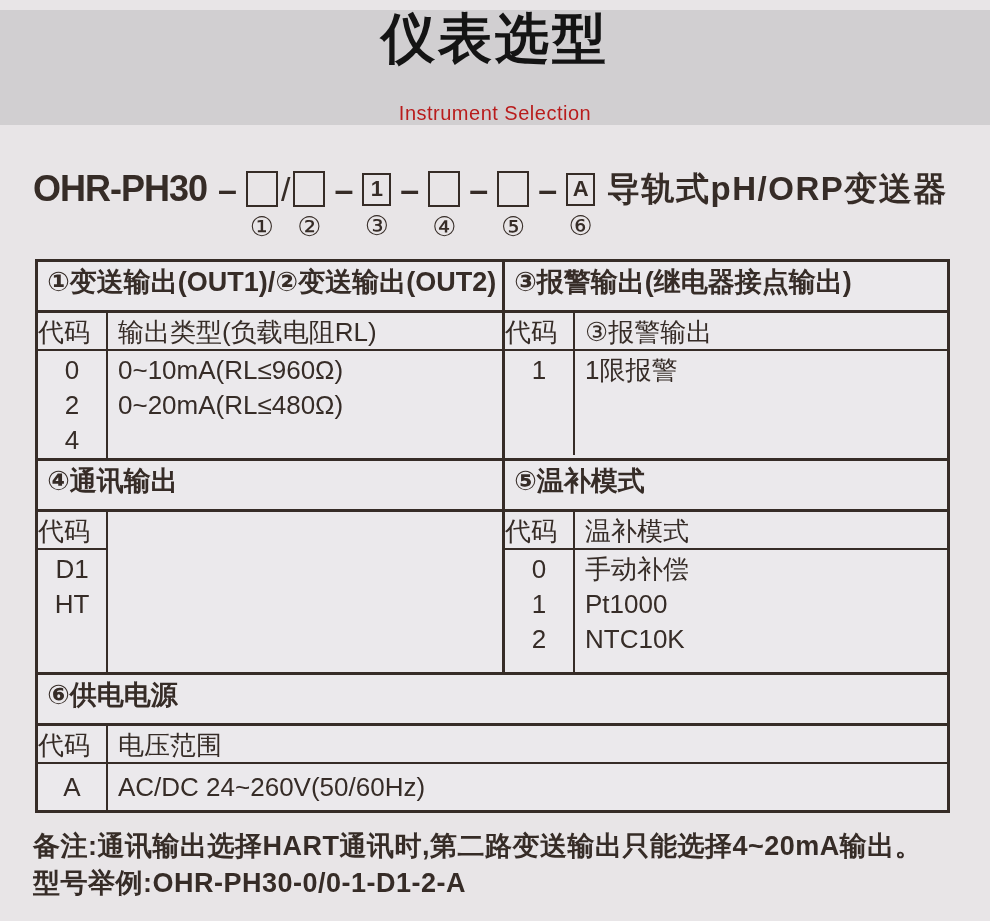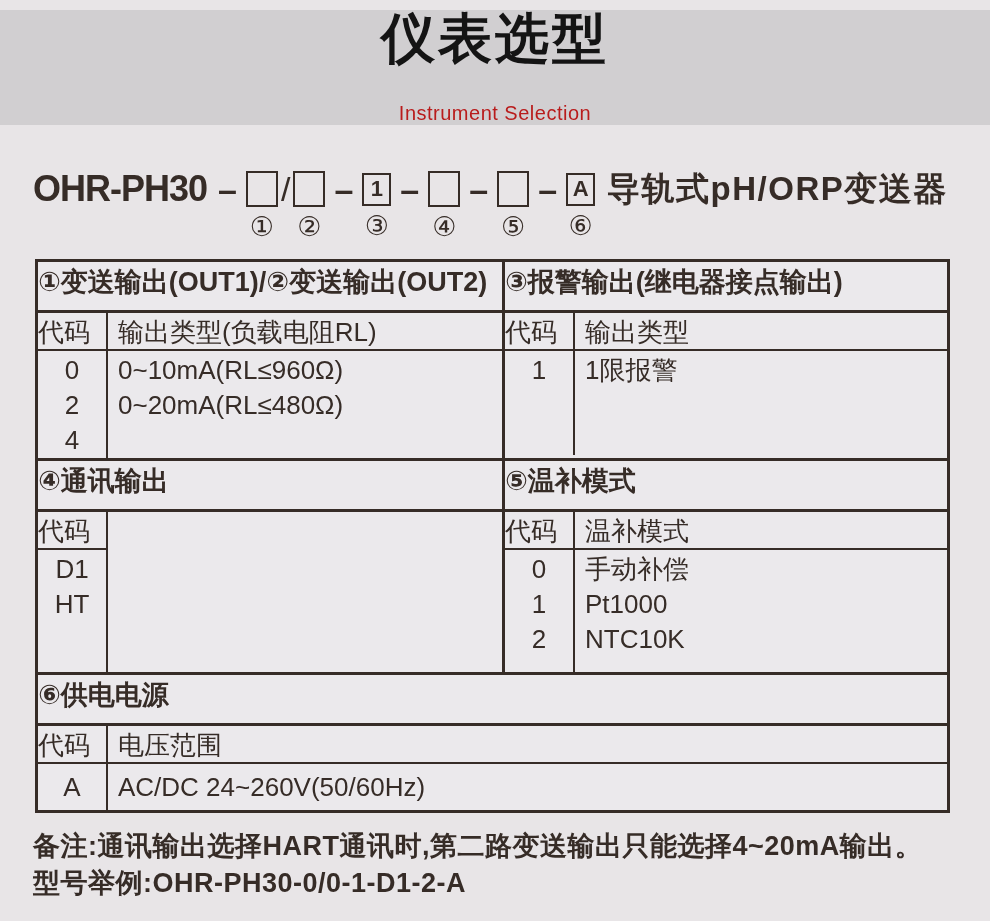--- a/index.html
+++ b/index.html
@@ -68,21 +68,21 @@
   .section { display: flex; border-bottom: 3px solid var(--ink); }
   .section:last-child { border-bottom: none; }
   .half { display: flex; flex-direction: column; }
   .half.left-half { width: 467px; border-right: 3px solid var(--ink); }
   .half.right-half { flex: 1; }
   .half.full-half { width: 100%; }
   .sec-title {
     height: 51px; line-height: 41px;
     border-bottom: 3px solid var(--ink);
     font-size: 27px; font-weight: bold;
-    white-space: nowrap;
+    padding-left: 9px; white-space: nowrap;
   }
   .grid { display: grid; grid-template-columns: 70px 1fr; }
   .code-hdr, .val-hdr {
     height: 38px; line-height: 38px; font-size: 26px;
     border-bottom: 2px solid var(--ink);
   }
   .code-hdr { text-align: left; border-right: 2px solid var(--ink); }
   .val-hdr { padding-left: 10px; }
   .code-cells, .val-cells { padding-top: 2px; }
   .code-cells { text-align: center; border-right: 2px solid var(--ink); }
@@ -167,21 +167,21 @@
         <div class="val-cells">
           <div class="cell">0~10mA(RL≤960Ω)</div>
           <div class="cell">0~20mA(RL≤480Ω)</div>
         </div>
       </div>
     </div>
     <div class="half right-half">
       <div class="sec-title">③报警输出(继电器接点输出)</div>
       <div class="grid">
         <div class="code-hdr">代码</div>
-        <div class="val-hdr">输出类型</div>
+        <div class="val-hdr">③报警输出</div>
       </div>
       <div class="grid data-s1">
         <div class="code-cells">
           <div class="cell">1</div>
         </div>
         <div class="val-cells">
           <div class="cell">1限报警</div>
         </div>
       </div>
     </div>

